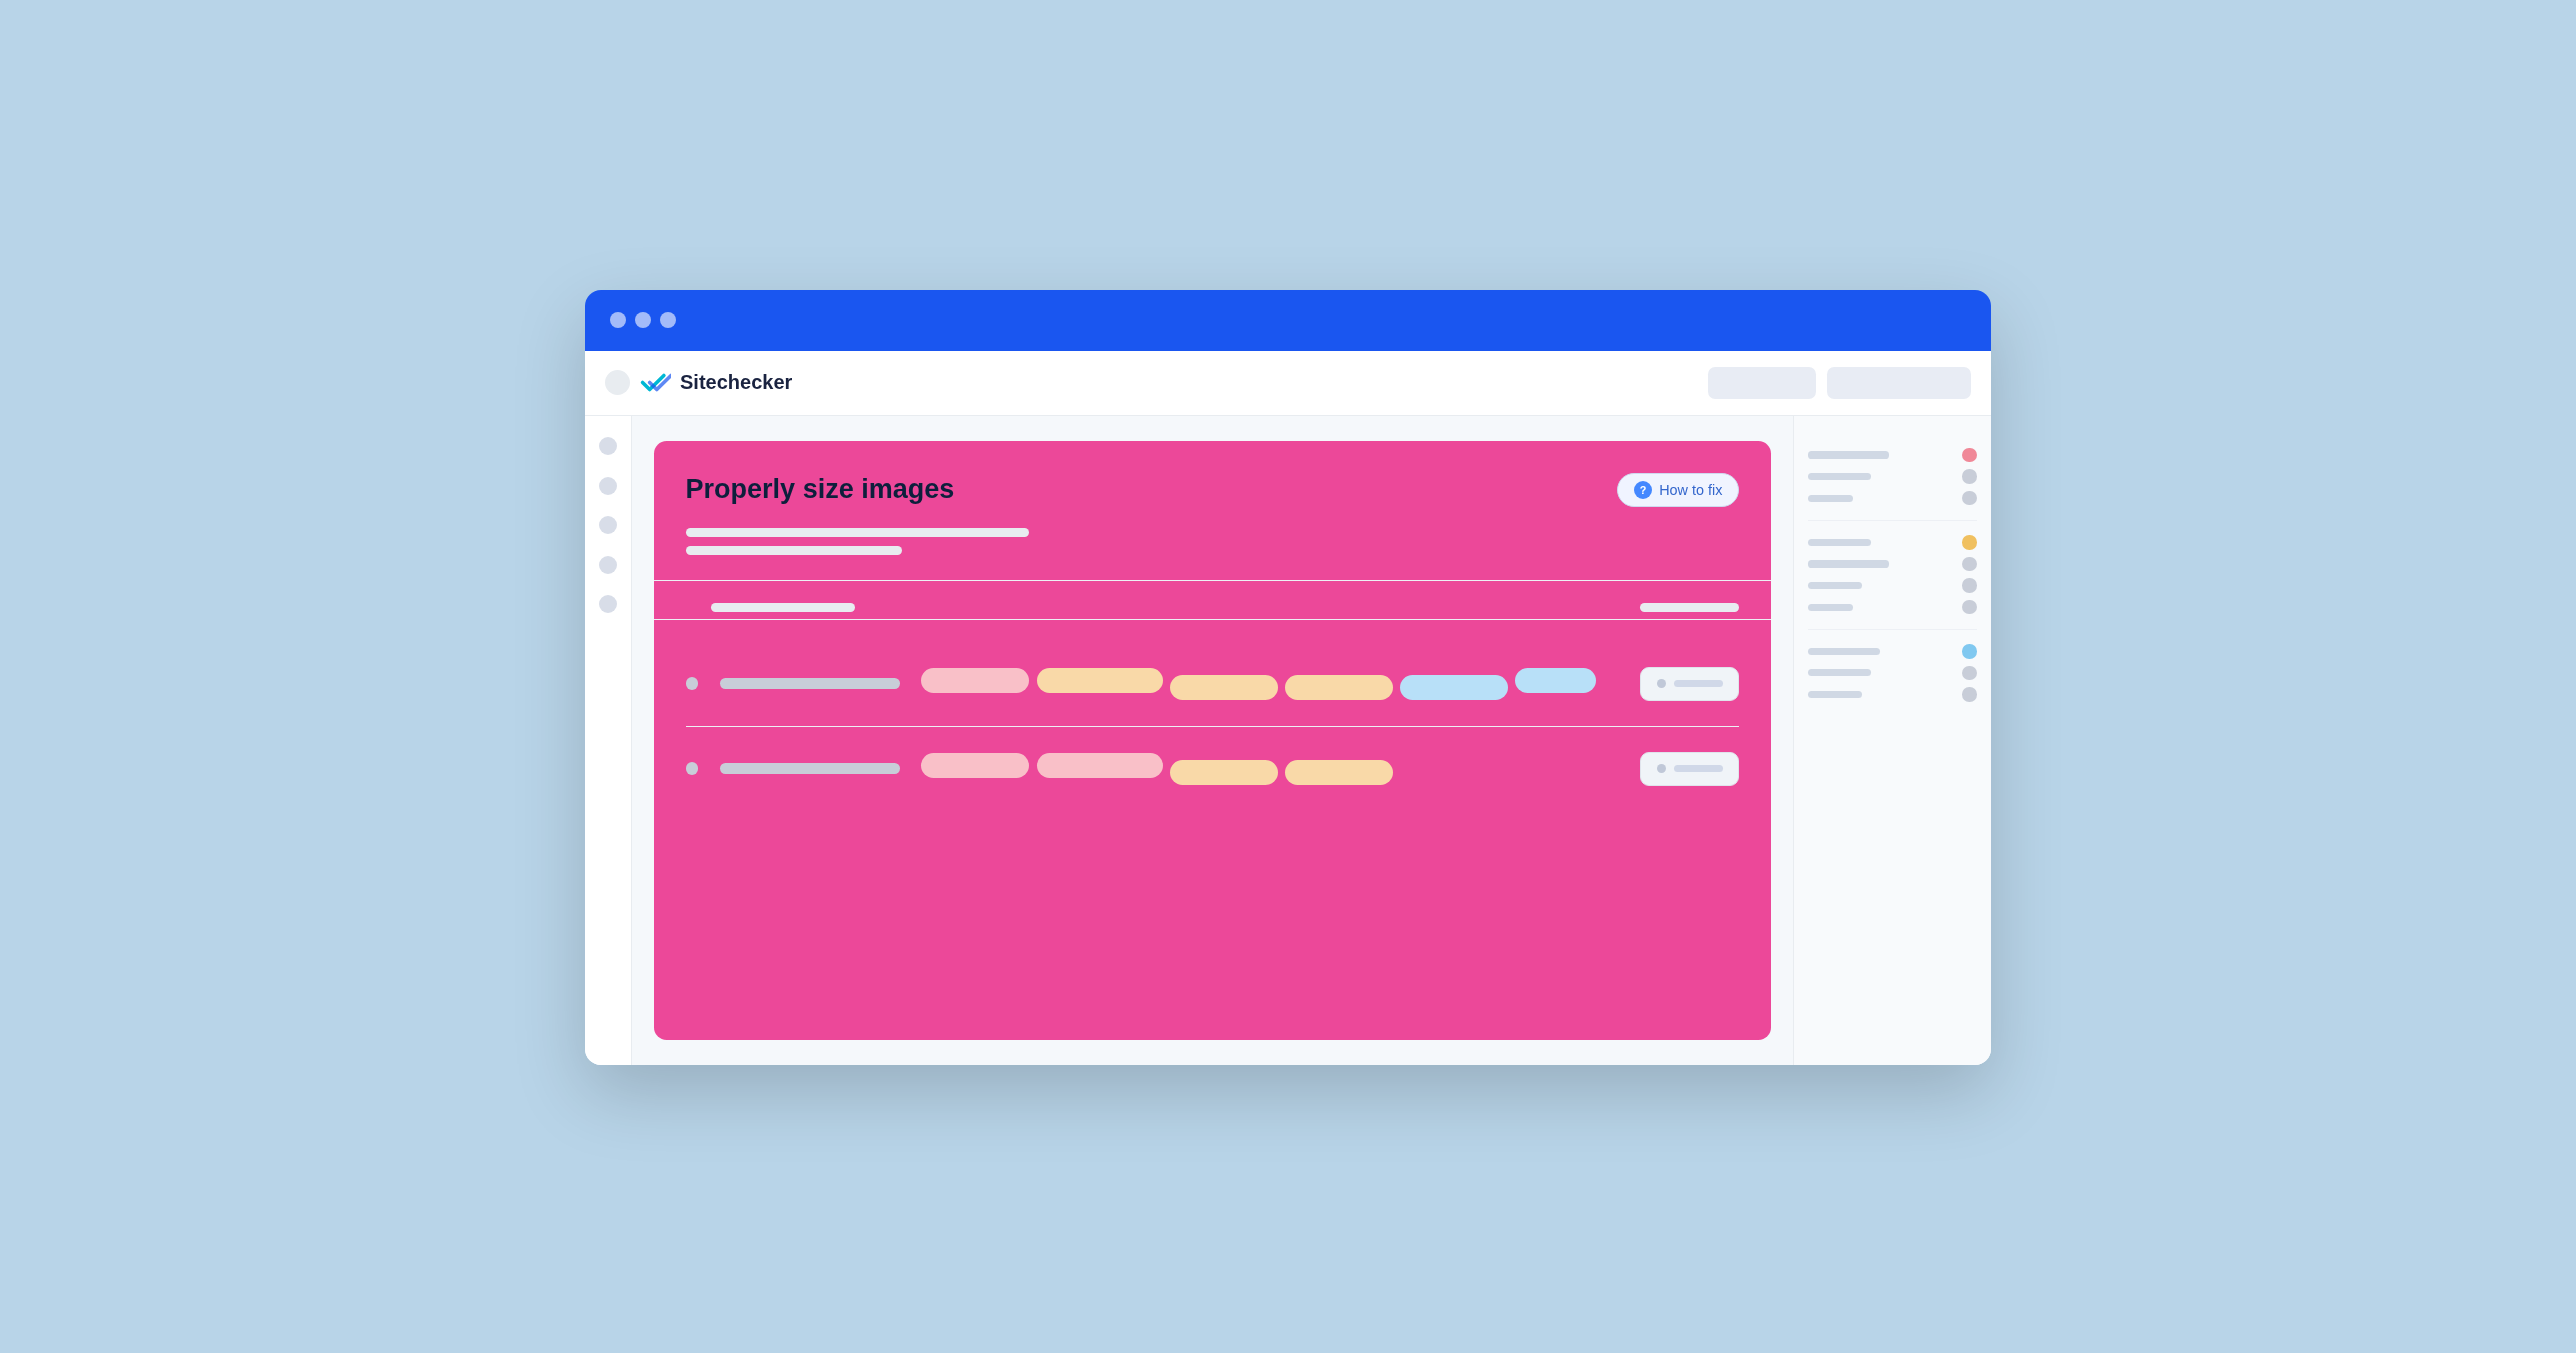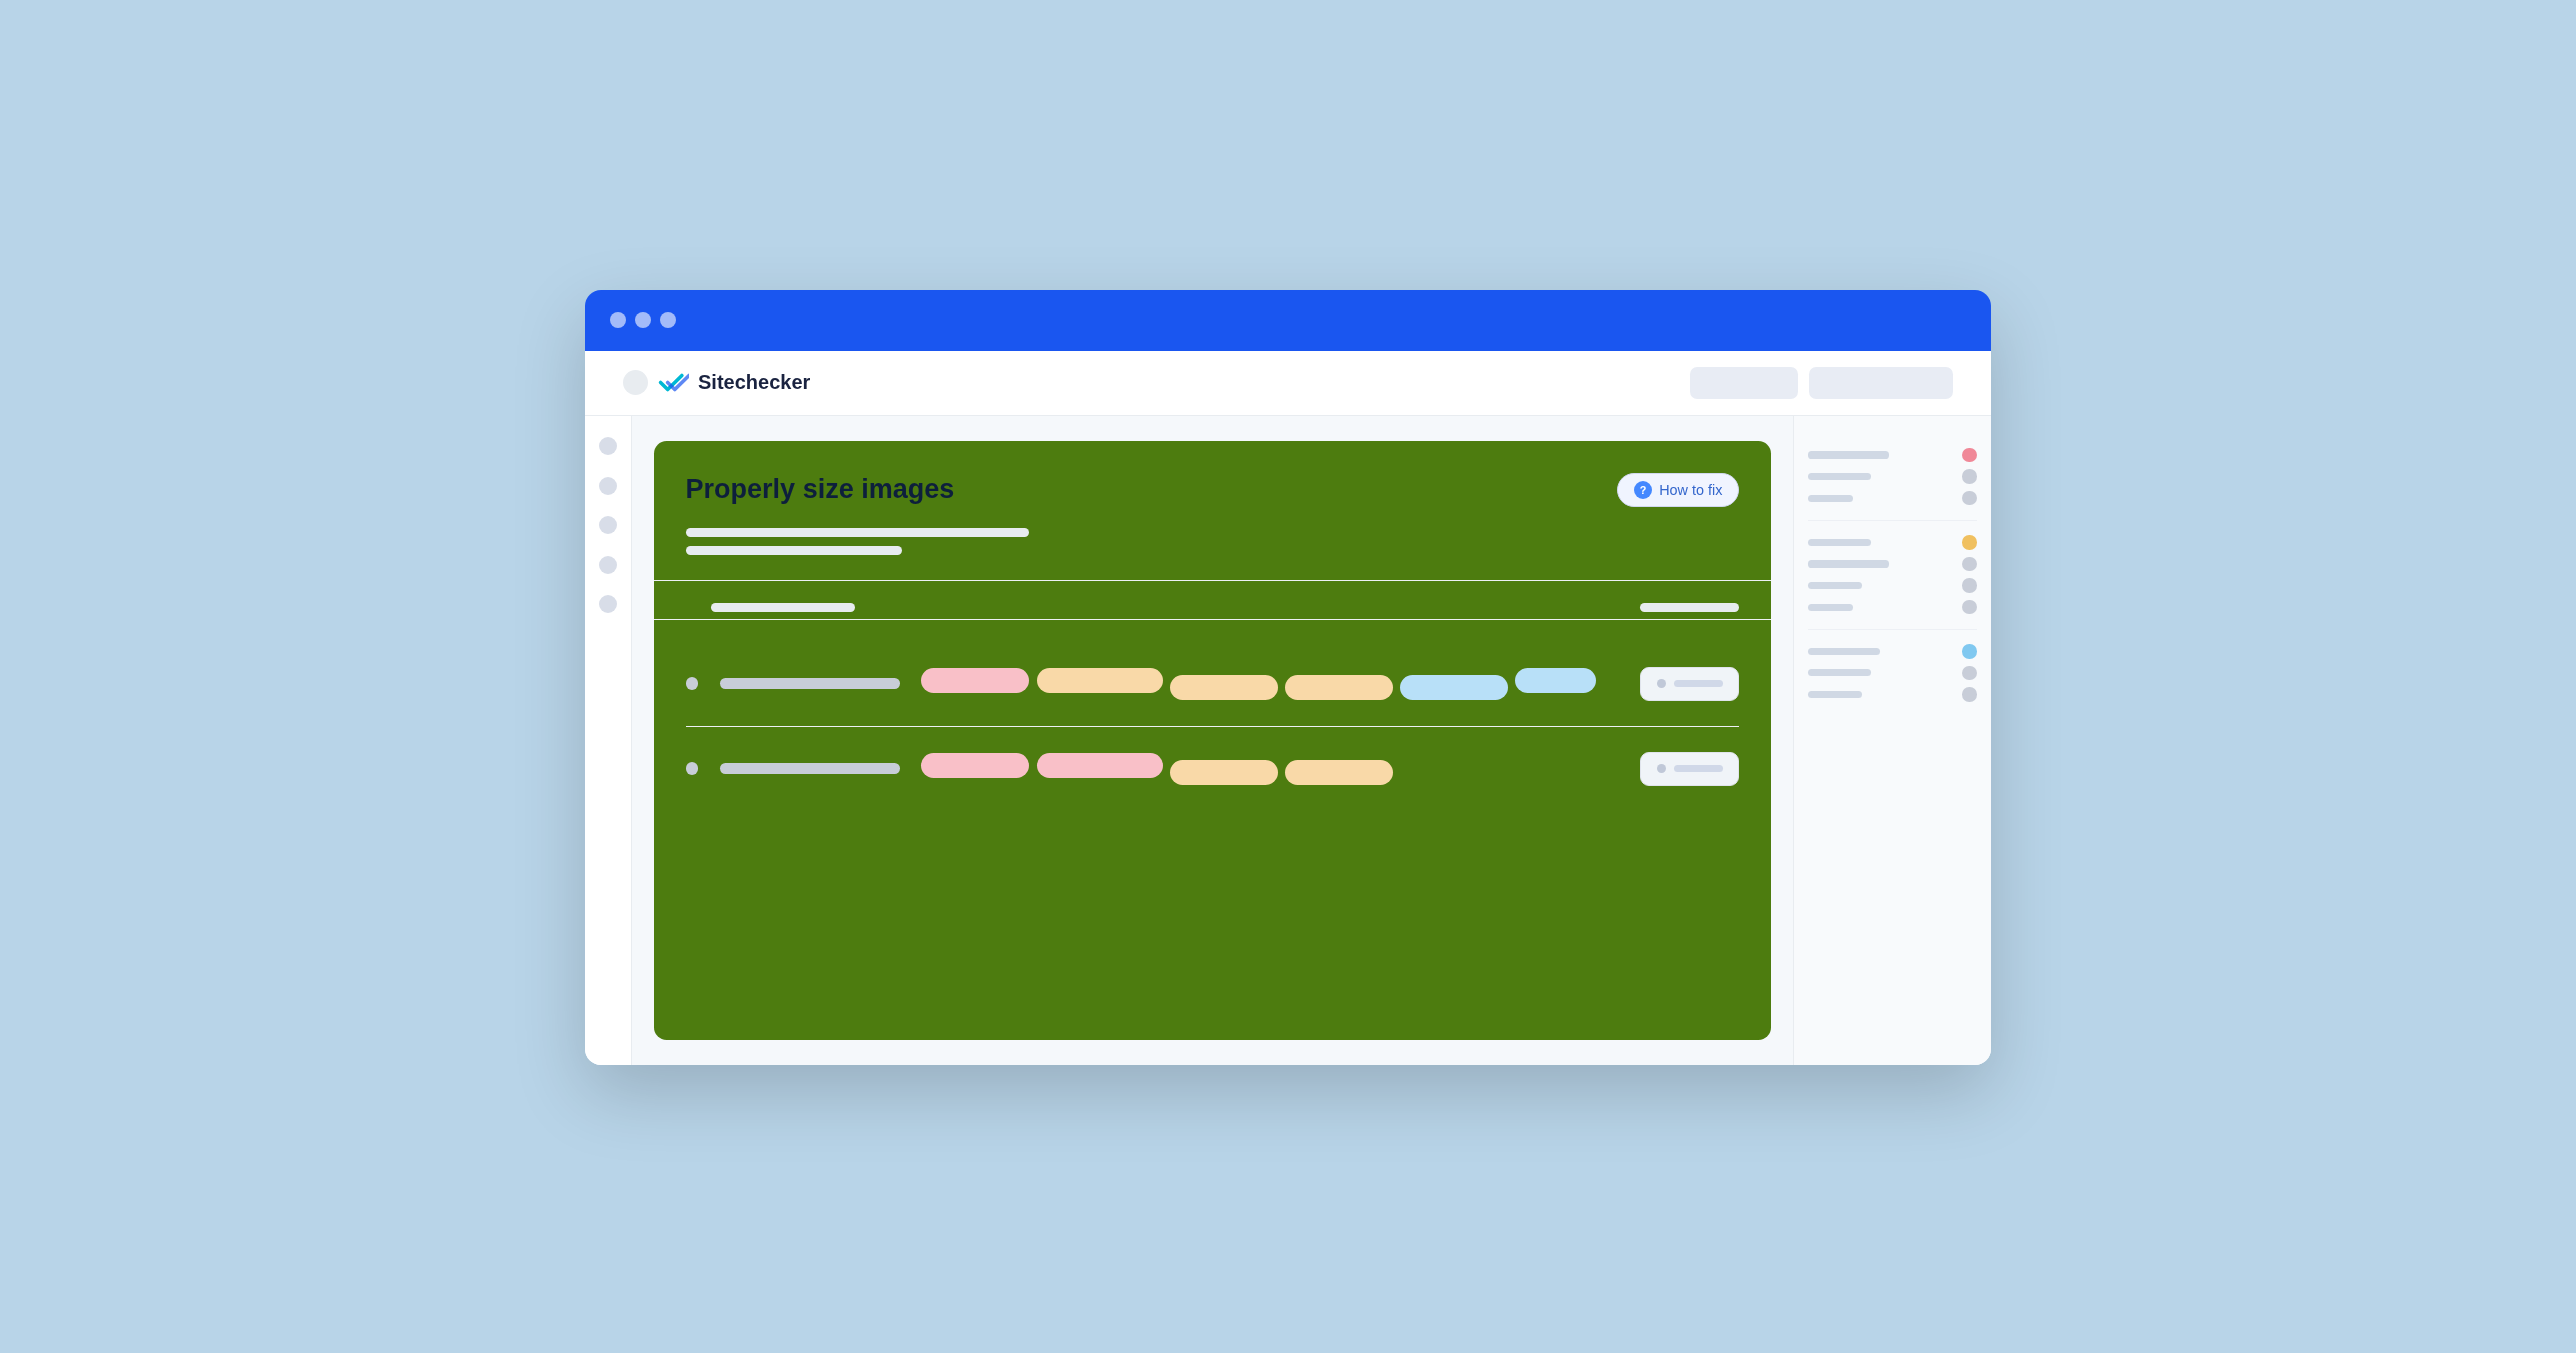--- a/index.html
+++ b/index.html
@@ -50,21 +50,21 @@
       flex: 1;
       display: flex;
       flex-direction: column;
     }
 
     .browser-toolbar {
       background: #ffffff;
       height: 65px;
       display: flex;
       align-items: center;
-      padding: 0 38px;
+      padding: 0 20px;
       gap: 14.4px;
       border-bottom: 0.9px solid #e8ecf0;
       flex-shrink: 0;
     }
 
     .logo-area {
       display: flex;
       align-items: center;
       gap: 9px;
       flex: 1;
@@ -140,21 +140,21 @@
     }
 
     .content-area {
       flex: 1;
       background: #f5f8fb;
       padding: 25px 21.6px;
       overflow: hidden;
     }
 
     .main-card {
-      background: #4d7c0f;
+      background: #ec4899;
       border-radius: 12.6px;
       padding: 32px 32px 32px 32px;
       height: 100%;
       overflow: hidden;
       position: relative;
     }
 
     .card-header {
       display: flex;
       align-items: center;

